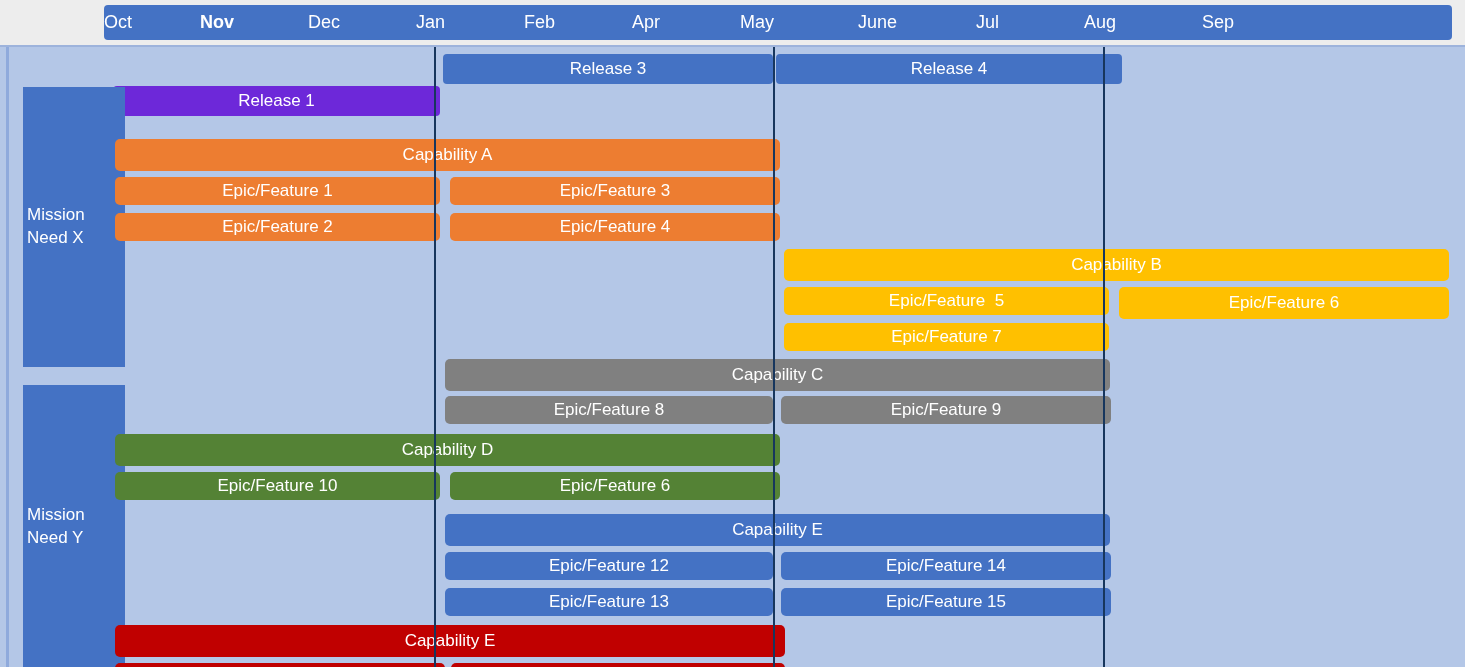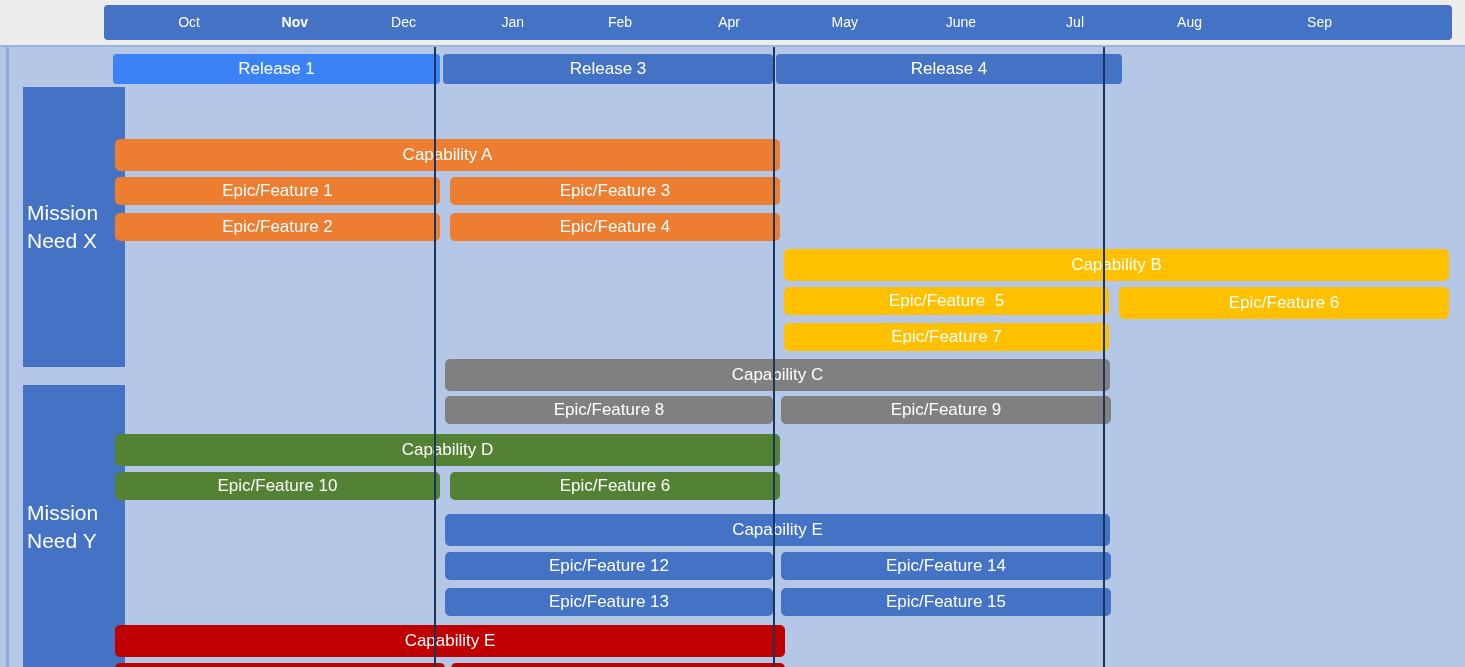--- a/index.html
+++ b/index.html
@@ -11,21 +11,21 @@
   }
   #root { position:relative; width:1465px; height:667px; }
 
   
   .month-header{
     position:absolute; left:104px; top:5px; width:1348px; height:35px;
     background:#4472C4; border-radius:4px;
     display:flex; align-items:center;
   }
   .month-cell{
-    color:#FFFFFF; font-size:14px; text-align:right;
+    color:#FFFFFF; font-size:18px; text-align:left;
     line-height:35px; height:35px;
   }
 
   
   .board{
     position:absolute; left:0px; top:45px; width:1465px; height:622px;
     background:#B4C7E7;
     border-top:2px solid #9DB3DC;
   }
   .board-inner{
@@ -47,21 +47,21 @@
   .release-pill:last-child{ margin-right:4px; }
 
   
   .vline{
     position:absolute; top:45px; width:2px; background:#17365D;
   }
 
   
   .mission{
     position:absolute; left:14px; width:102px;
-    background:#4472C4; color:#fff; font-size:21px;
+    background:#4472C4; color:#fff; font-size:17px;
     display:flex; flex-direction:column; justify-content:center;
     align-items:flex-start; padding-left:4px; line-height:1.35;
   }
 
   
   .bar{
     position:absolute; border-radius:5px;
     color:#FFFFFF; font-size:17px;
     display:flex; align-items:center; justify-content:center;
     white-space:pre;
@@ -84,21 +84,21 @@
       <div class="month-cell" style="width: 118px;">May</div>
       <div class="month-cell" style="width: 118px;">June</div>
       <div class="month-cell" style="width: 108px;">Jul</div>
       <div class="month-cell" style="width: 118px;">Aug</div>
       <div class="month-cell" style="width: 130px;">Sep</div>
     </div>
 
   <div class="board">
     <div class="board-inner">
       <div class="release-row" id="releaseRow">
-          <div class="release-pill" style="width: 327px; background: #3b82f6;">Release 1</div>
+          <div class="release-pill" style="width: 327px; background: #6d28d9; margin-top: 32px;">Release 1</div>
           <div class="release-pill" style="width: 330px; background: rgb(68, 114, 196);">Release 3</div>
           <div class="release-pill" style="width: 346px; background: rgb(68, 114, 196);">Release 4</div>
         </div>
       <div id="missions">
           <div class="mission" style="top: 40px; height: 280px; background: rgb(68, 114, 196);">
             <span>Mission</span>
             <span>Need X</span>
           </div>
           <div class="mission" style="top: 338px; height: 284px; background: rgb(68, 114, 196);">
             <span>Mission</span>

